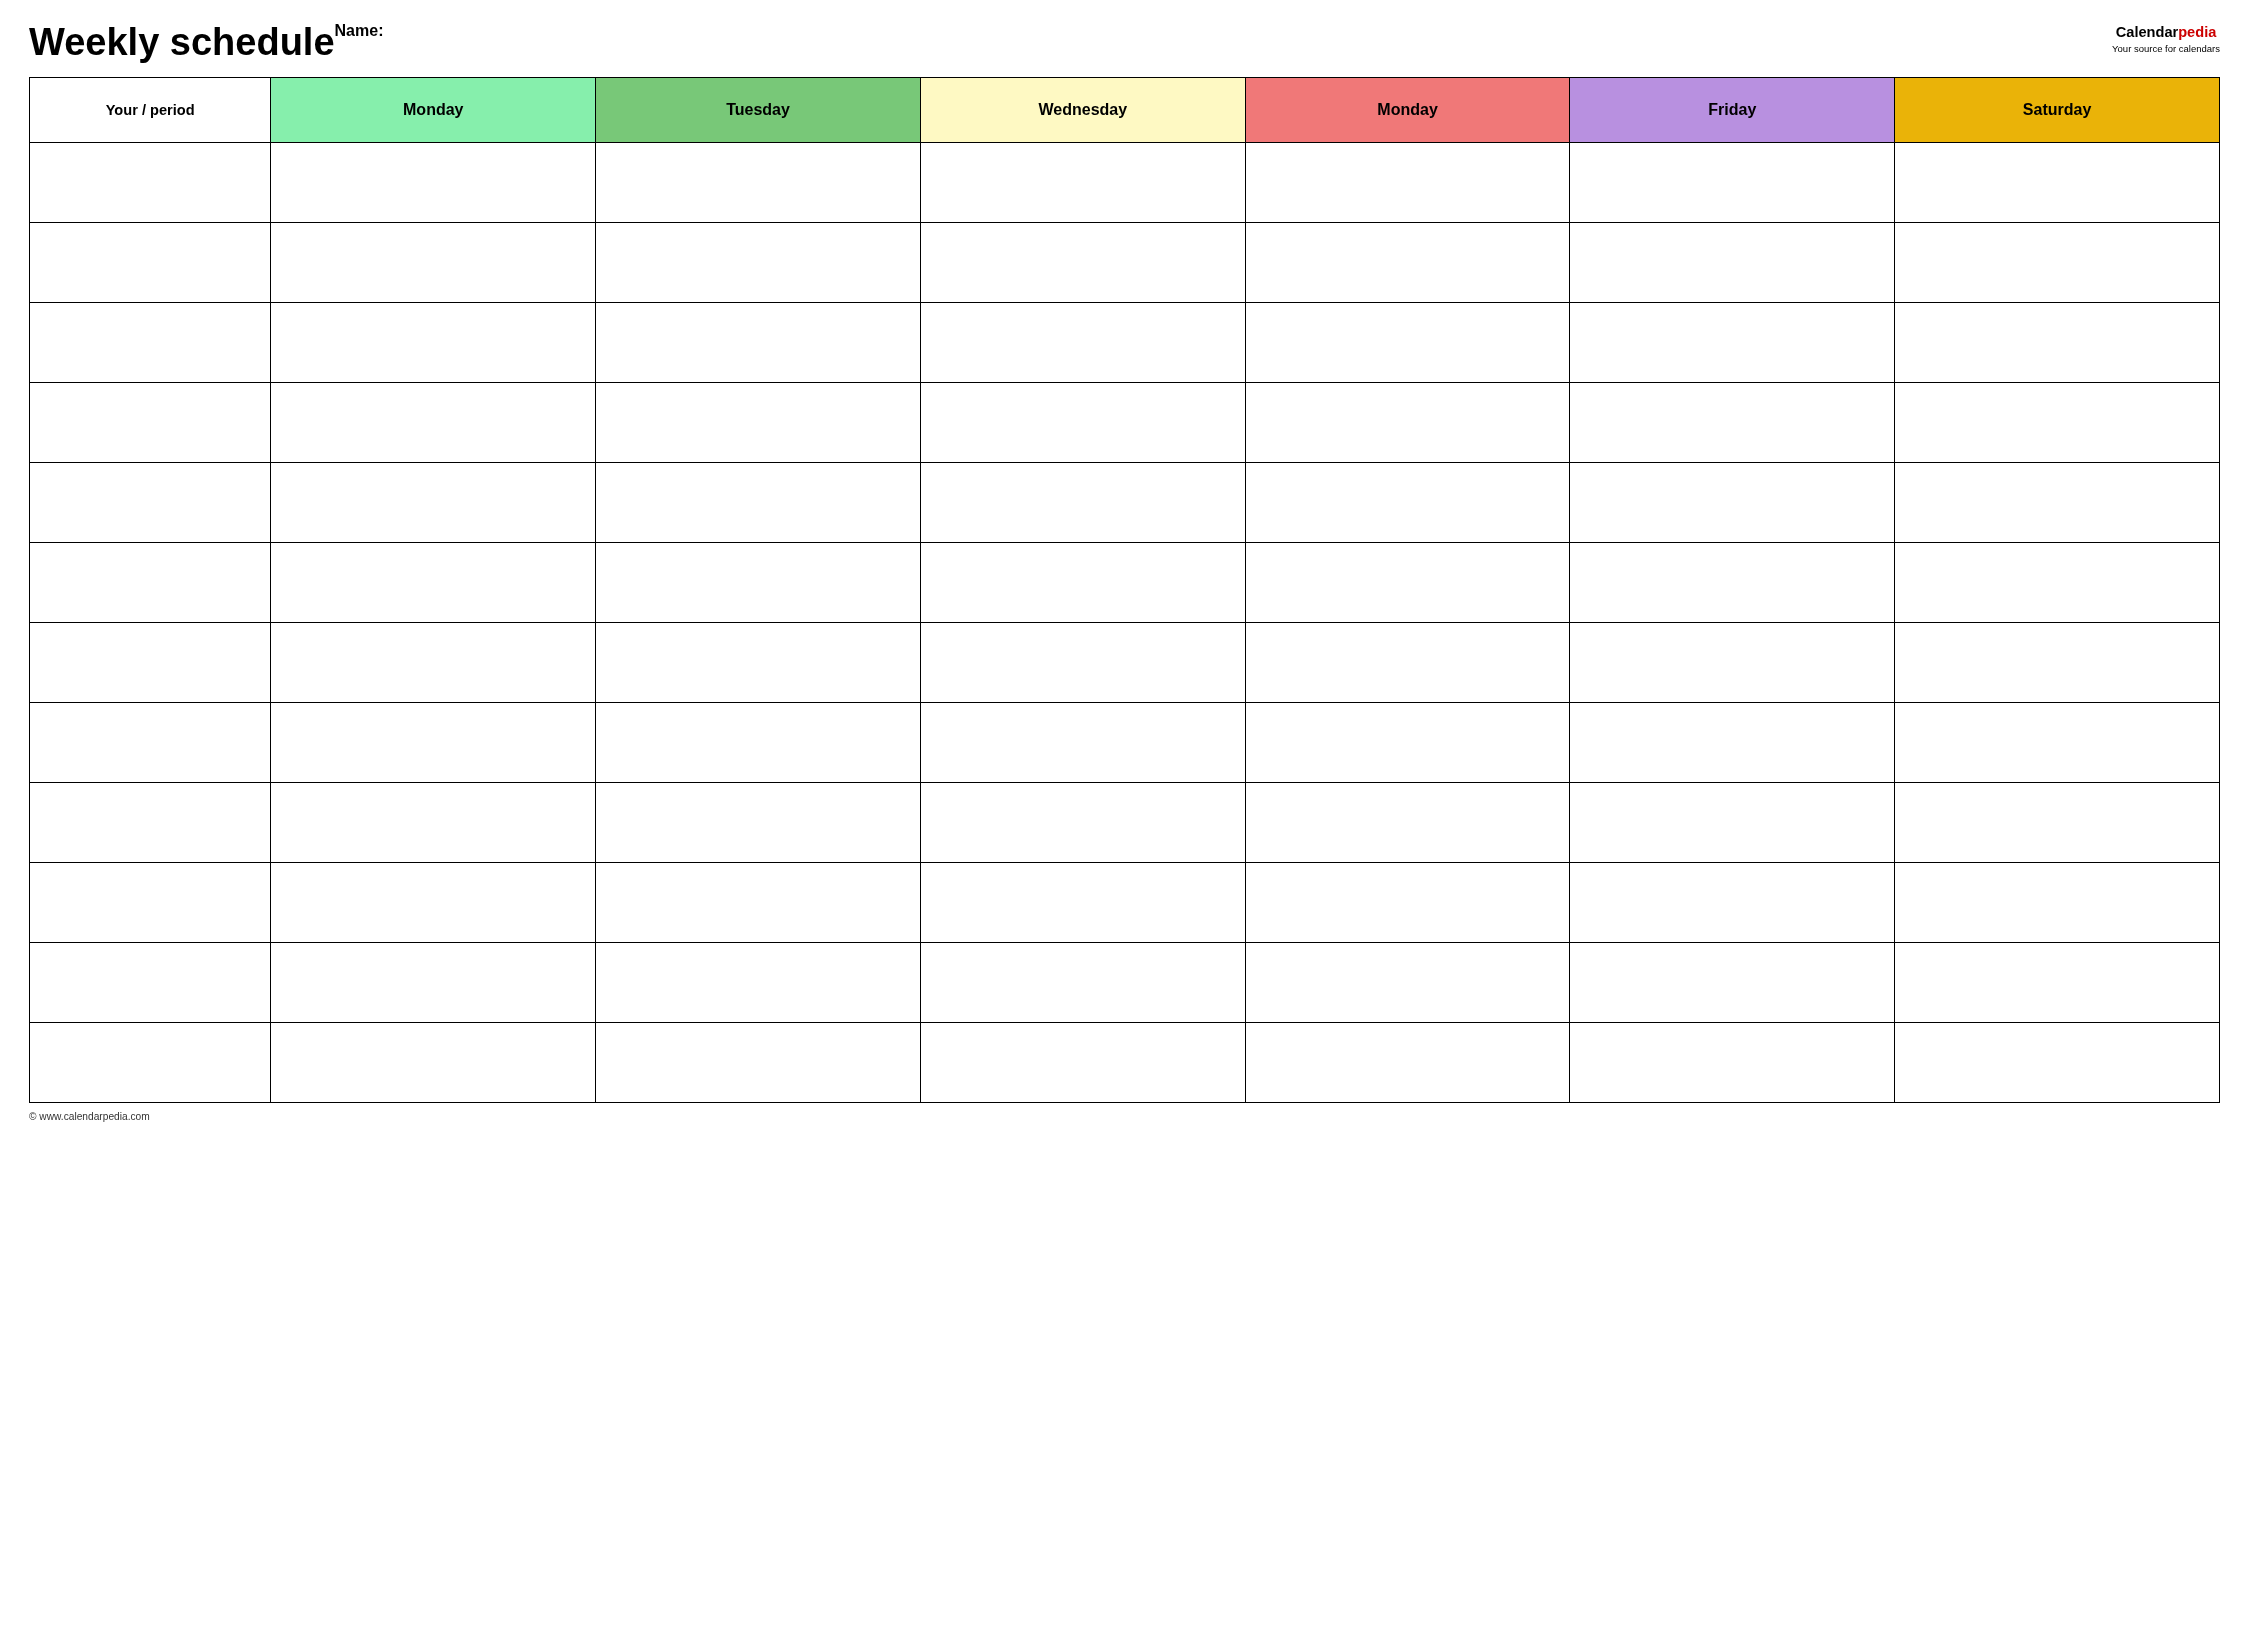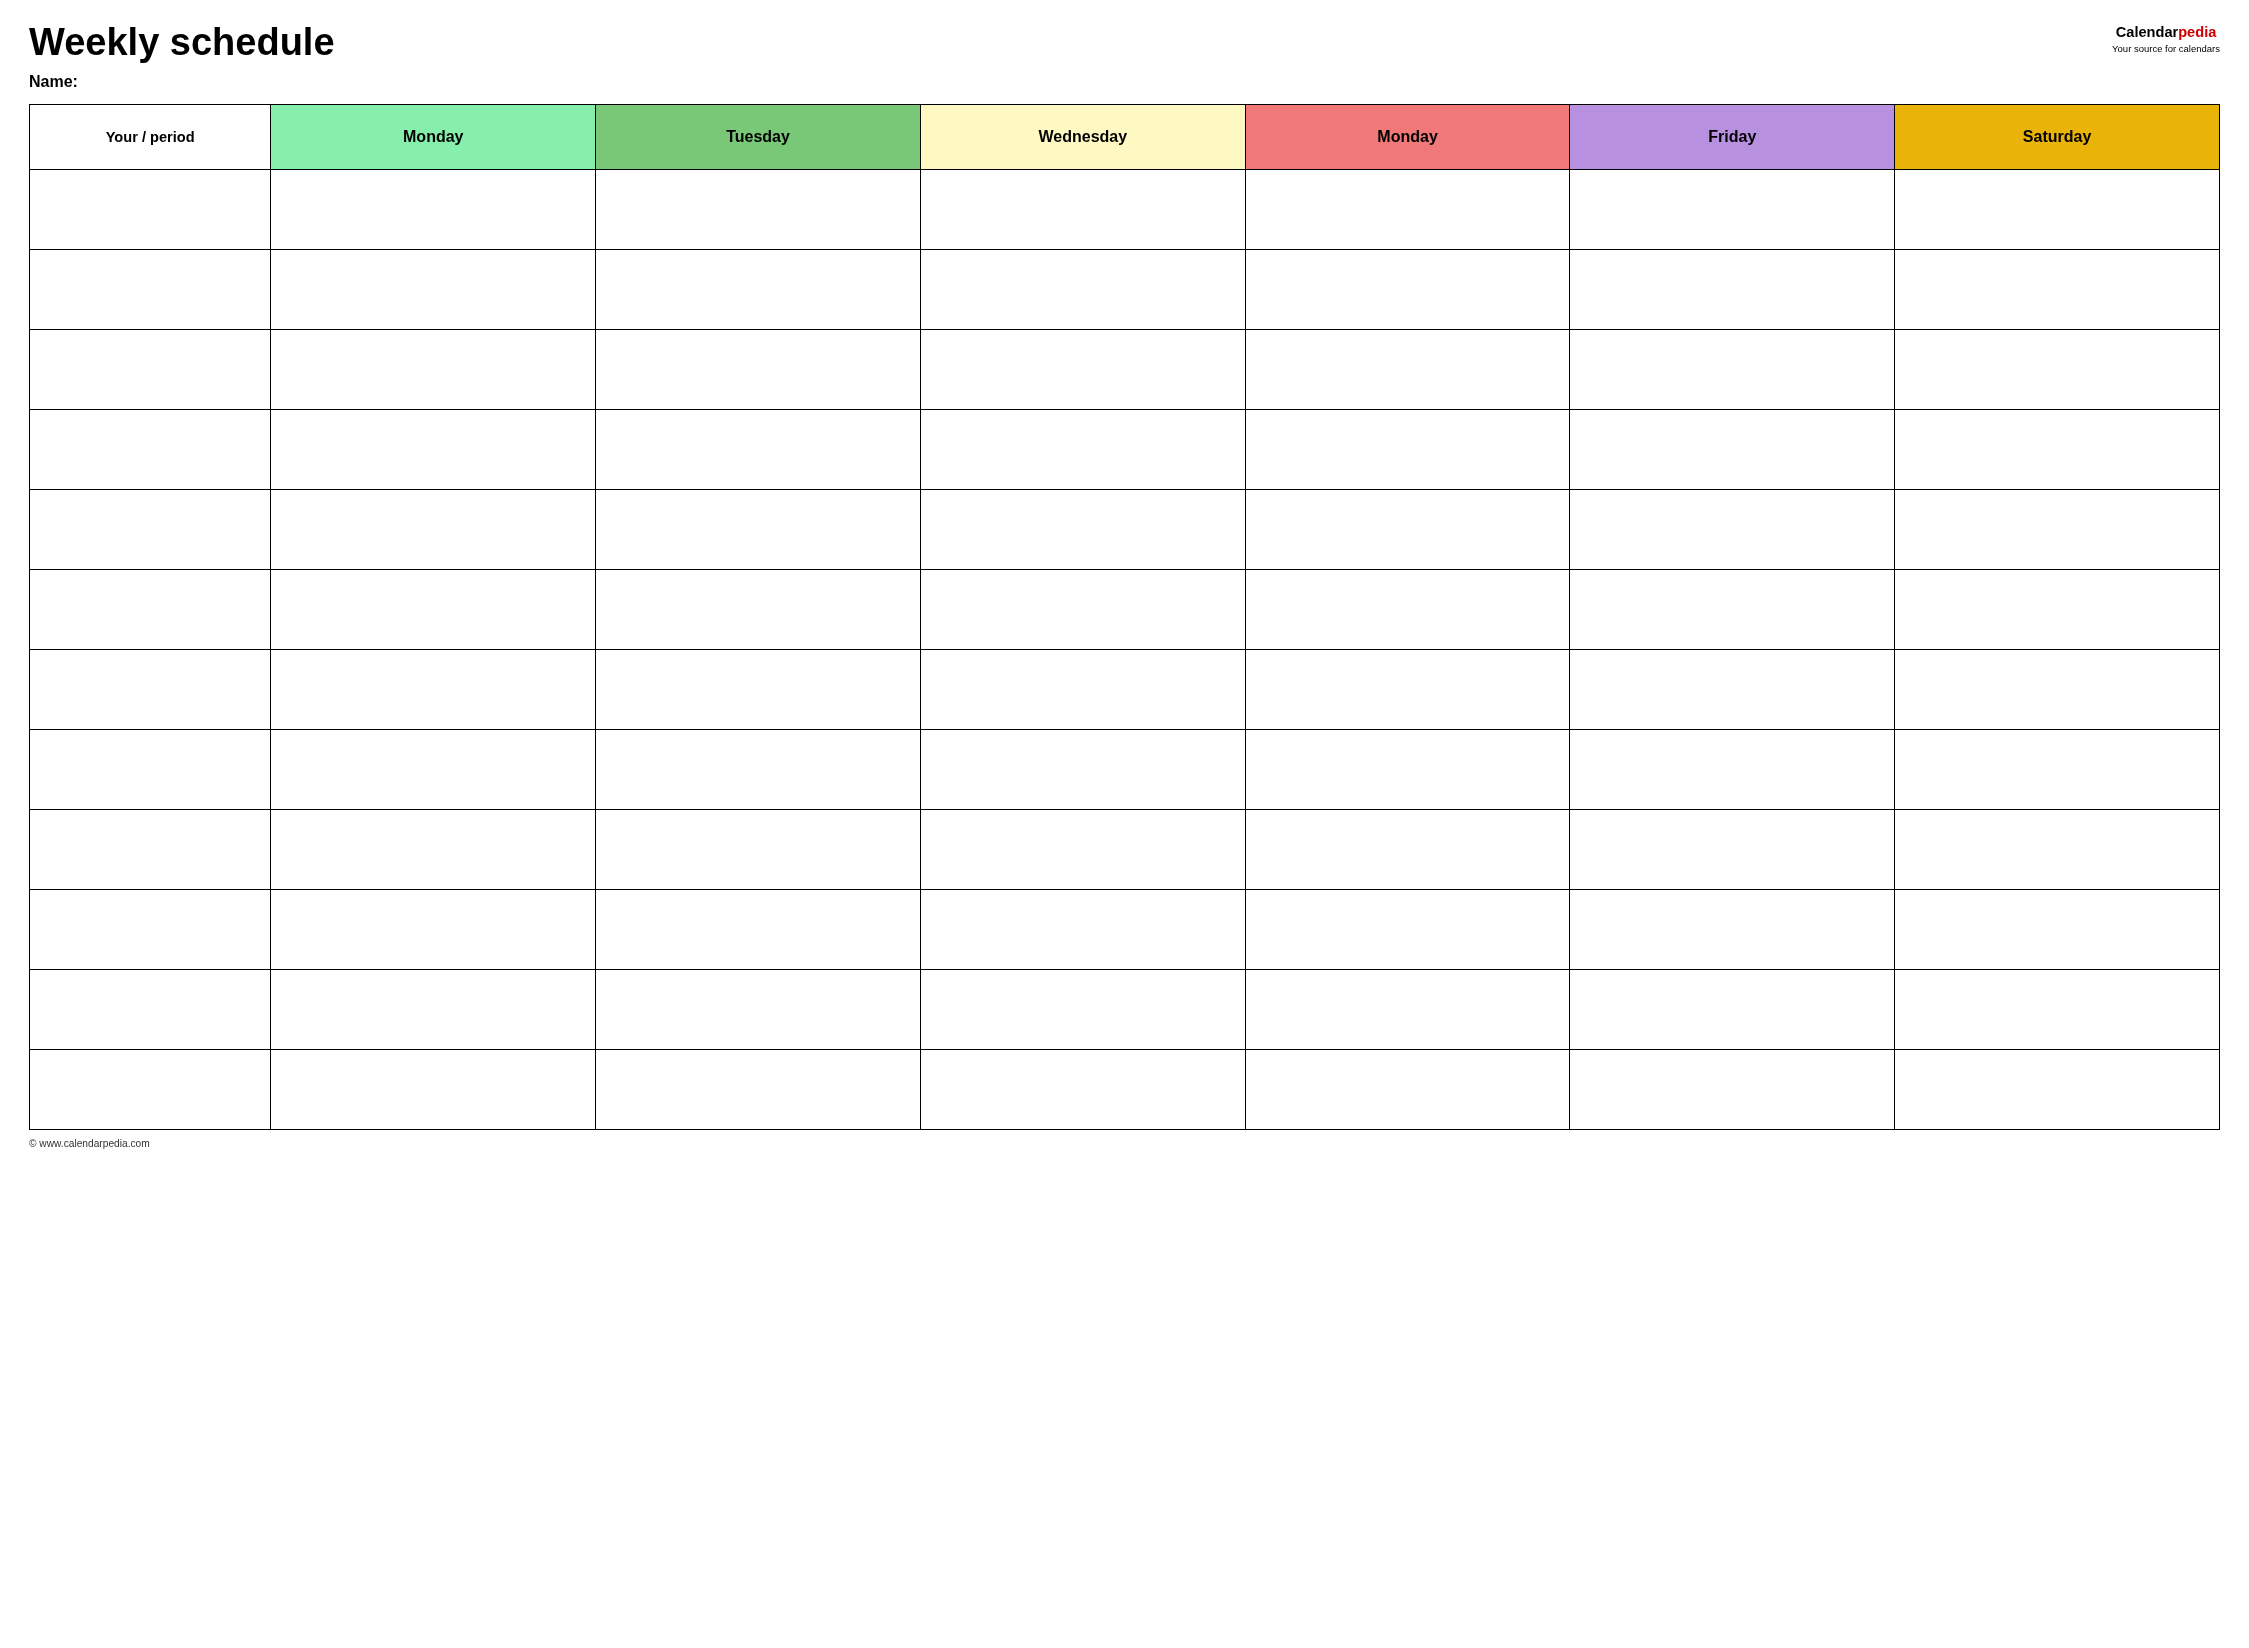--- a/index.html
+++ b/index.html
@@ -16,35 +16,34 @@
 
     .header-area {
       display: flex;
       justify-content: space-between;
       align-items: flex-start;
       margin-bottom: 7.3px;
     }
 
     .title-section {
       display: flex;
-      flex-direction: column;
     }
 
     .page-title {
       font-size: 38px;
       font-weight: bold;
       color: #000000;
       line-height: 1.1;
     }
 
     .name-label {
       font-size: 16px;
       font-weight: bold;
       color: #000000;
-      margin-top: 9px;
+      margin-top: 0;
     }
 
     .logo-area {
       text-align: center;
       font-size: 11.6px;
       line-height: 1.4;
     }
 
     .logo-calendar {
       font-size: 14.6px;

